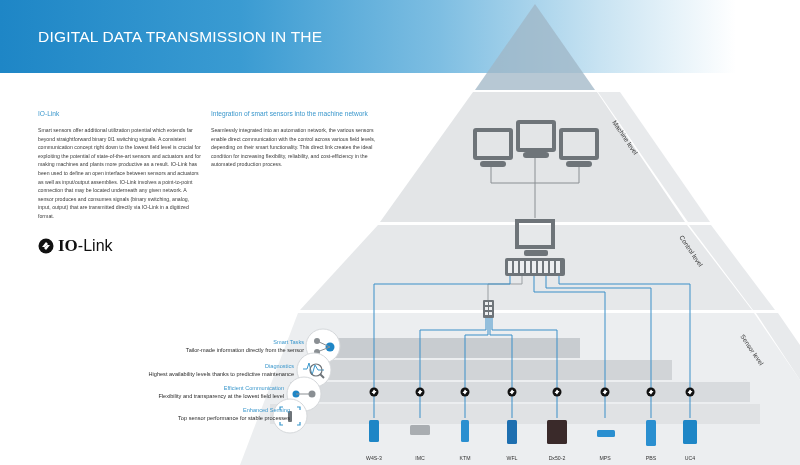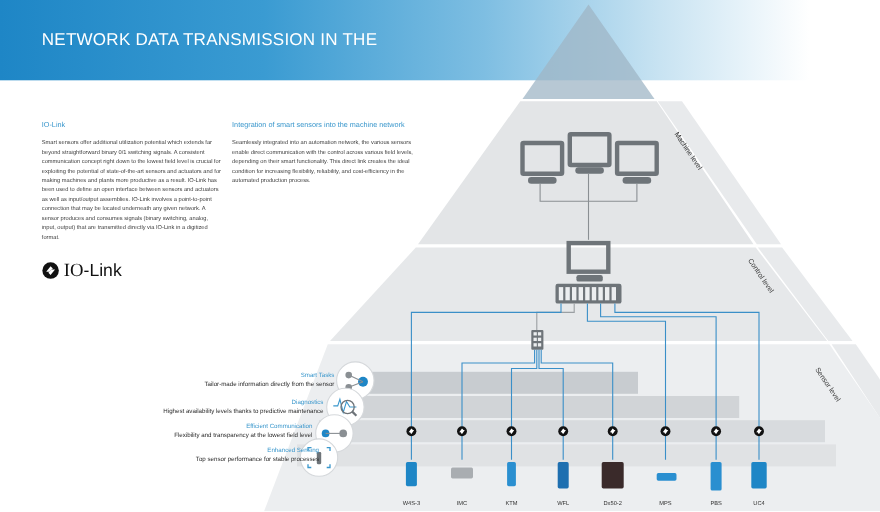--- a/index.html
+++ b/index.html
@@ -4,21 +4,21 @@
 <style>
   html, body { margin:0; padding:0; }
   body { width:800px; height:465px; position:relative; overflow:hidden; background:#ffffff; font-family:"Liberation Sans", sans-serif; }
   .header { position:absolute; left:0; top:0; width:800px; height:73px;
     background:linear-gradient(90deg,#1e86c6 0%,#3a9bd2 30%,#7ebee2 55%,#c8e3f2 75%,#ffffff 92%); }
   .title { position:absolute; left:38px; top:29px; color:#ffffff; font-size:15.5px; line-height:16px; letter-spacing:0.2px; }
   .col-head { position:absolute; color:#3a97cc; font-size:6.6px; }
   .col-body { position:absolute; color:#3c3c3c; font-size:5.2px; line-height:8.6px; }
   .logo { position:absolute; left:38px; top:236px; display:flex; align-items:center; gap:4px; }
   .logo-text { font-size:16px; color:#111; }
-  .logo-text b { font-weight:normal; font-family:"Liberation Serif", serif; font-size:17px; }
+  .logo-text b { font-weight:bold; font-family:"Liberation Serif", serif; font-size:17px; }
   svg.main { position:absolute; left:0; top:0; }
   .lvl { position:absolute; color:#333; font-size:6.5px; transform-origin:left top; white-space:nowrap; }
   .feat-title { position:absolute; color:#3a97cc; font-size:5.6px; text-align:right; white-space:nowrap; }
   .feat-desc { position:absolute; color:#2b2b2b; font-size:5.6px; text-align:right; white-space:nowrap; }
   .sensor-label { position:absolute; color:#333; font-size:5.2px; text-align:center; width:40px; top:455px; }
 </style>
 </head>
 <body>
 
 <div class="header"></div>
@@ -163,21 +163,21 @@
       <rect x="461" y="420" width="8" height="22" rx="1.5" fill="#2a8fd0"></rect>
       <rect x="507" y="420" width="10" height="24" rx="1.5" fill="#1e6fb0"></rect>
       <rect x="547" y="420" width="20" height="24" rx="1.5" fill="#3a2a2a"></rect>
       <rect x="597" y="430" width="18" height="7" rx="1.5" fill="#2a8fd0"></rect>
       <rect x="646" y="420" width="10" height="26" rx="1.5" fill="#2a8fd0"></rect>
       <rect x="683" y="420" width="14" height="24" rx="1.5" fill="#1e86c6"></rect>
     </g>
 </svg>
 
 <div class="title">
-  <div>NETWORK DATA TRANSMISSION IN THE</div>
+  <div>DIGITAL DATA TRANSMISSION IN THE</div>
 </div>
 
 <div class="col-head" style="left:38px; top:110px;">IO-Link</div>
 <div class="col-body" style="left:38px; top:126px; width:165px;">Smart sensors offer additional utilization potential which extends far beyond straightforward binary 0/1 switching signals. A consistent communication concept right down to the lowest field level is crucial for exploiting the potential of state-of-the-art sensors and actuators and for making machines and plants more productive as a result. IO-Link has been used to define an open interface between sensors and actuators as well as input/output assemblies. IO-Link involves a point-to-point connection that may be located underneath any given network. A sensor produces and consumes signals (binary switching, analog, input, output) that are transmitted directly via IO-Link in a digitized format.</div>
 
 <div class="logo">
   <svg width="16" height="16" viewBox="0 0 16 16">
     <circle cx="8" cy="8" r="7.5" fill="#111"></circle>
     <path d="M4 9 L8 4 L10 6 L7 9 Z" fill="#fff"></path>
     <path d="M12 7 L8 12 L6 10 L9 7 Z" fill="#fff"></path>

